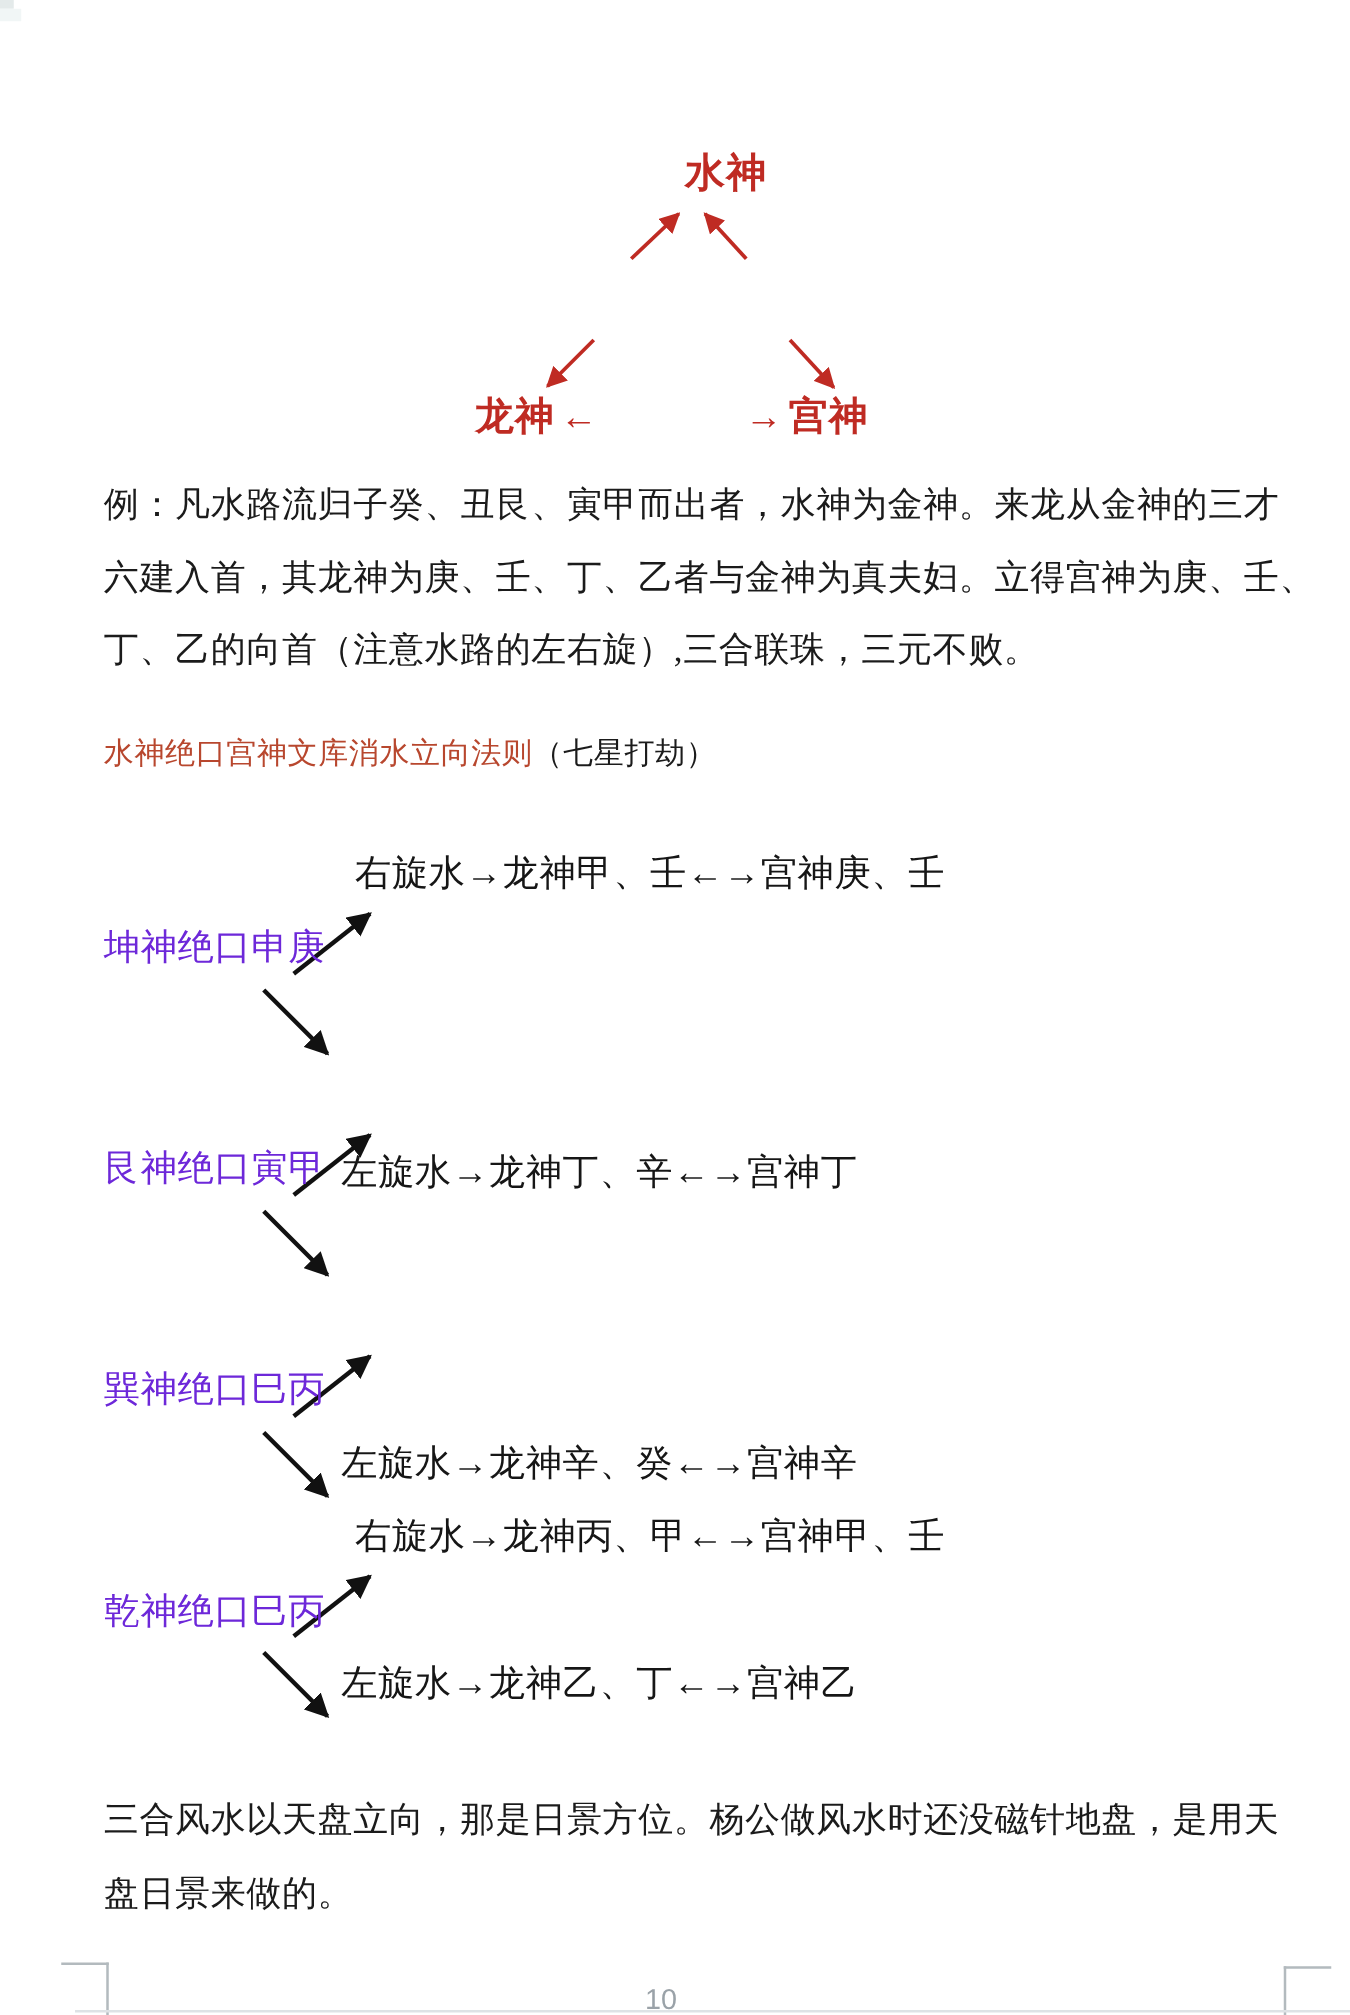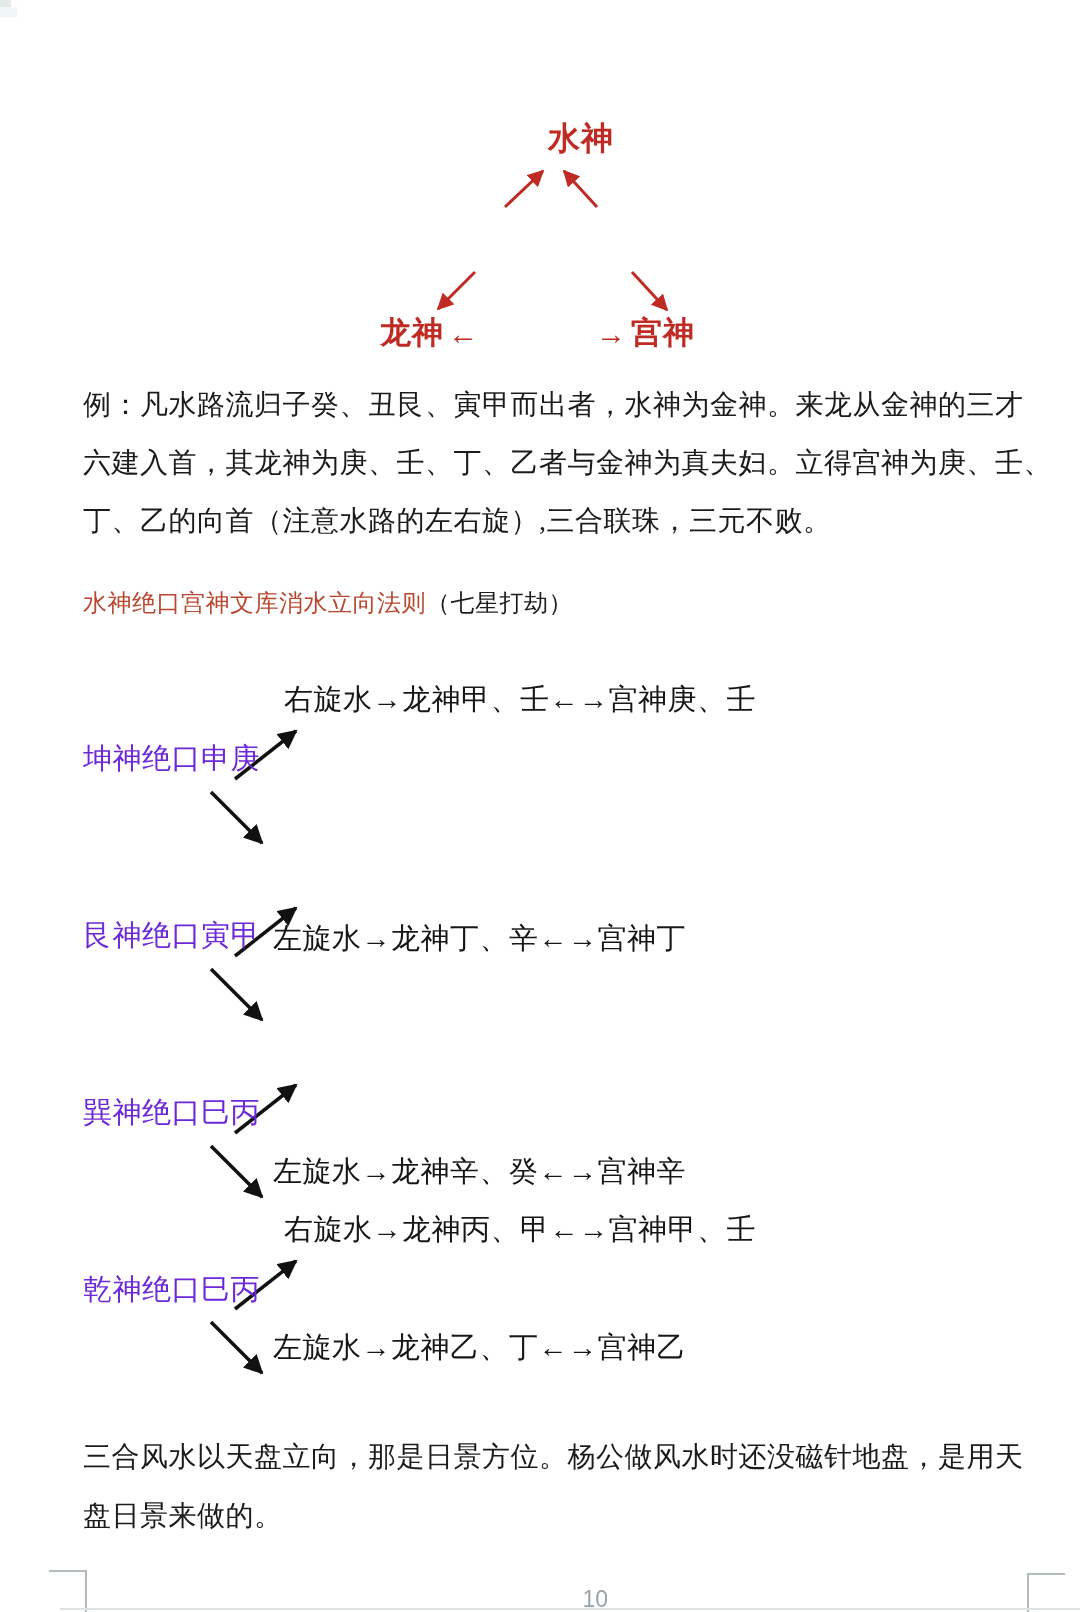--- a/index.html
+++ b/index.html
@@ -34,21 +34,21 @@
   .flow-line { font-size:29px; color:#161616; line-height:1.15; letter-spacing:0.5px; }
   .group-label { font-size:29px; color:#6d28d9; line-height:1.15; letter-spacing:0.5px; }
 
   
   .crop-left  { position:absolute; left:49px;  top:1570px; width:38px; height:42px;
                 border-top:2px solid #b3babe; border-right:2px solid #b3babe; }
   .crop-right { position:absolute; left:1027px; top:1573px; width:38px; height:42px;
                 border-top:2px solid #b3babe; border-left:2px solid #b3babe; }
   .bottom-rule { position:absolute; left:60px; top:1608px; width:1020px; height:2px;
                  background:#dde2e5; }
-  .page-number { position:absolute; left:548px; top:1586px; width:60px; text-align:right;
+  .page-number { position:absolute; left:516px; top:1586px; width:60px; text-align:left;
                  font-size:23px; color:#9aa2a8; font-family:"Liberation Sans","DejaVu Sans",sans-serif; }
 </style>
 </head>
 <body>
 
 <div class="page">
 
   <div class="artifact1"></div>
   <div class="artifact2"></div>
 

